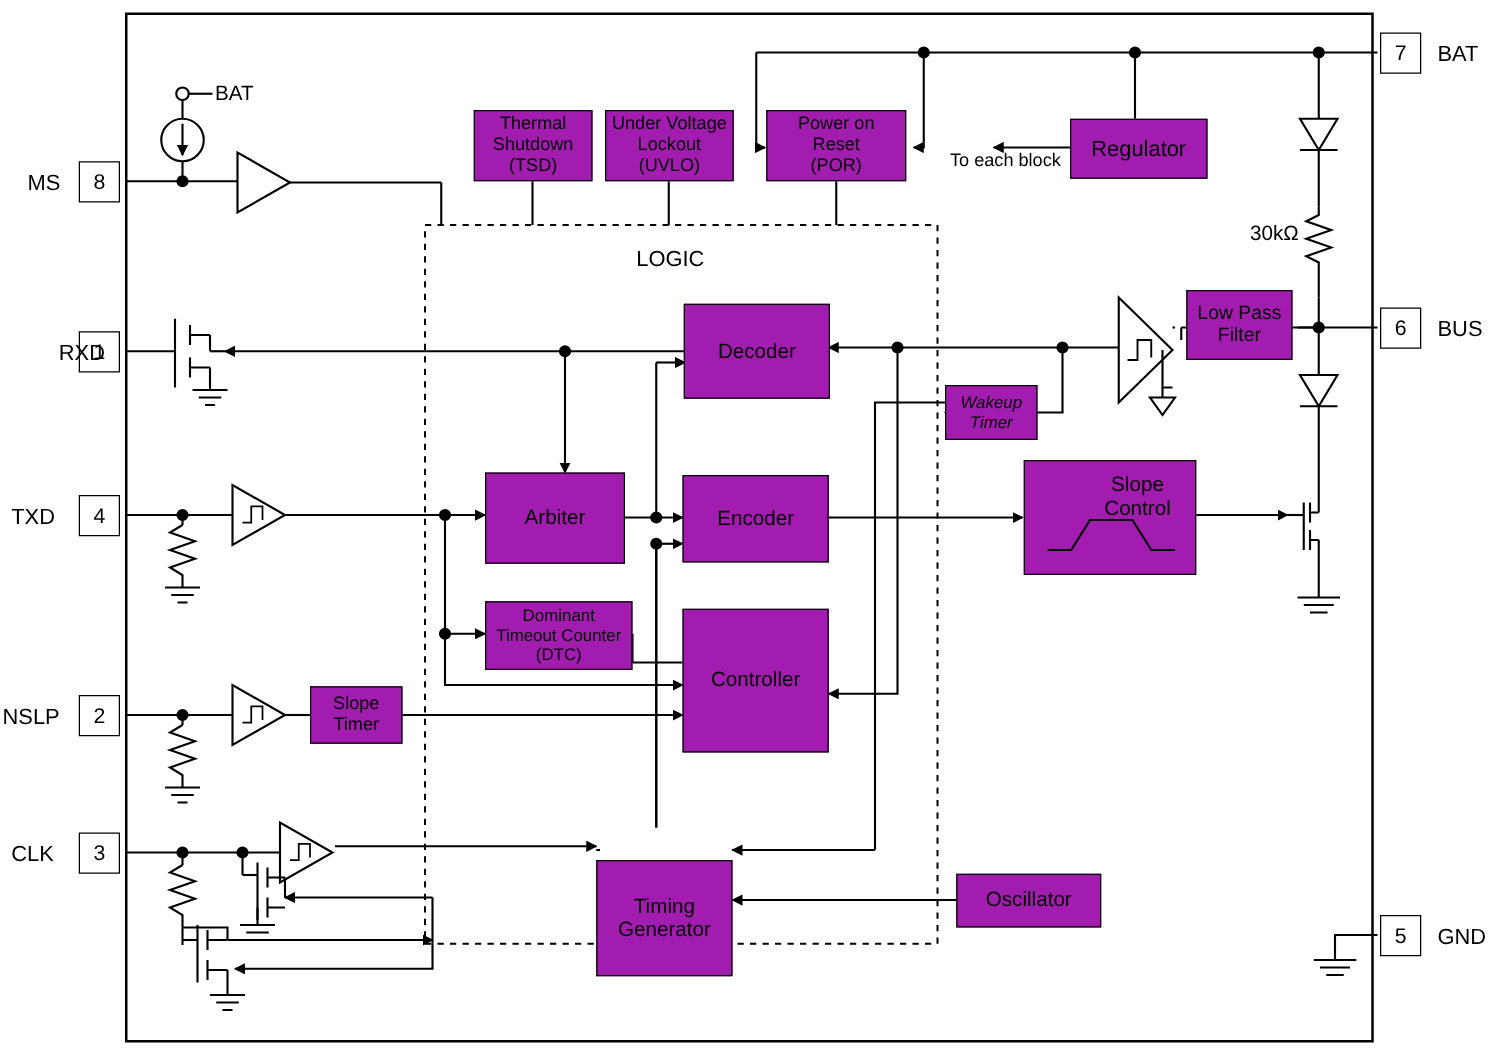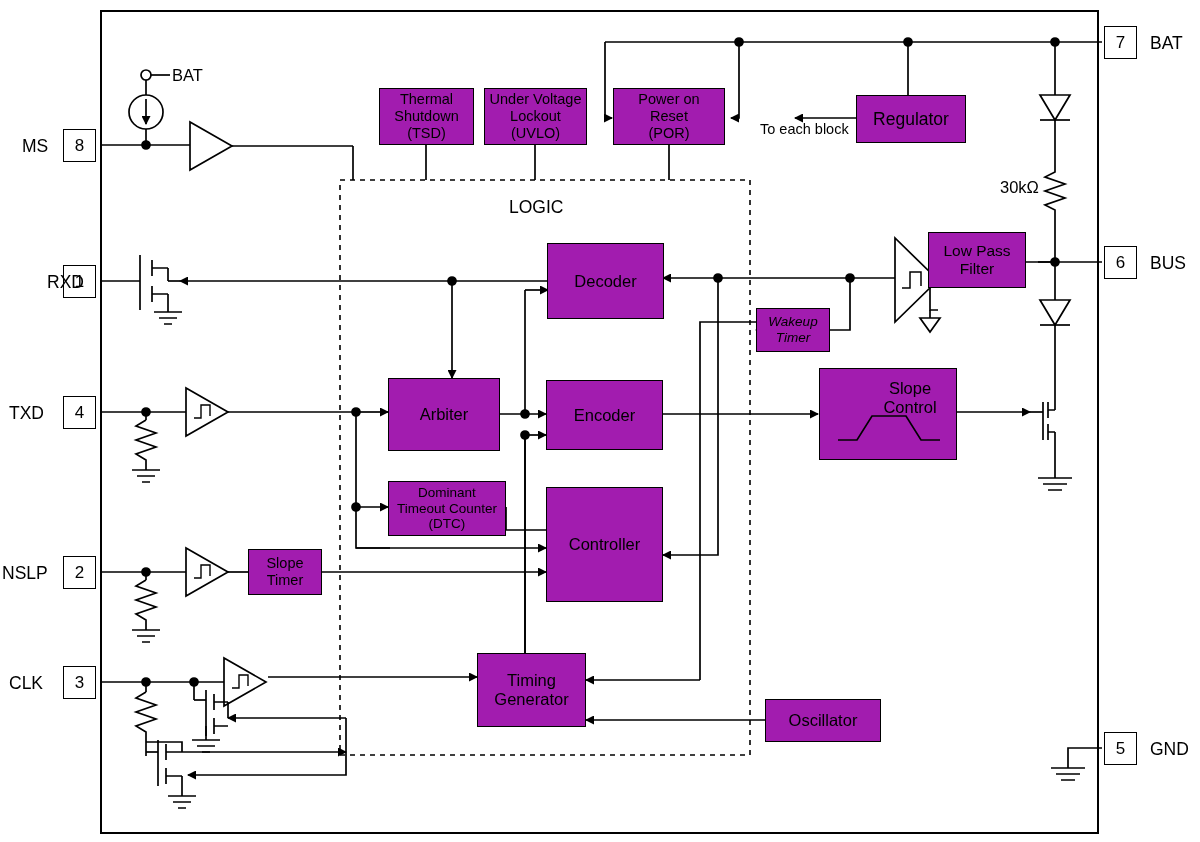--- a/index.html
+++ b/index.html
@@ -317,21 +317,21 @@
 Reset
 (POR)</div>
 
   <div class="blk f17" style="left:856px;top:95px;width:110px;height:48px;">Regulator</div>
 
   <div class="blk f16" style="left:547px;top:243px;width:117px;height:76px;">Decoder</div>
 
   <div class="blk f13" style="left:756px;top:308px;width:74px;height:44px;font-style:italic;">Wakeup
 Timer</div>
 
-  <div class="blk f15" style="left:928px;top:232px;width:98px;height:56px;">Low Pass
+  <div class="blk f15" style="left:949px;top:232px;width:85px;height:56px;">Low Pass
 Filter</div>
 
   <div class="blk f16" style="left:388px;top:378px;width:112px;height:73px;">Arbiter</div>
 
   <div class="blk f16" style="left:546px;top:380px;width:117px;height:70px;">Encoder</div>
 
   <div class="blk f16" style="left:819px;top:368px;width:138px;height:92px;align-items:flex-start;padding-top:10px;padding-left:44px;">
     <span>Slope Control</span>
   </div>
   <svg class="layer" viewBox="0 0 1200 842">
@@ -340,21 +340,21 @@
 
   <div class="blk f16" style="left:546px;top:487px;width:117px;height:115px;">Controller</div>
 
   <div class="blk f13" style="left:388px;top:481px;width:118px;height:55px;">Dominant
 Timeout Counter
 (DTC)</div>
 
   <div class="blk f14" style="left:248px;top:549px;width:74px;height:46px;">Slope
 Timer</div>
 
-  <div class="blk f16" style="left:477px;top:653px;width:109px;height:74px;">Timing
+  <div class="blk f16" style="left:477px;top:688px;width:109px;height:93px;">Timing
 Generator</div>
 
   <div class="blk f16" style="left:765px;top:699px;width:116px;height:43px;">Oscillator</div>
 
   <div class="lbl f17" style="left:509px;top:197px;">LOGIC</div>
   <div class="lbl f16" style="left:172px;top:66px;">BAT</div>
   <div class="lbl f14" style="left:760px;top:121px;">To each block</div>
   <div class="lbl f16" style="left:1000px;top:178px;">30kΩ</div>
 
 </div>

